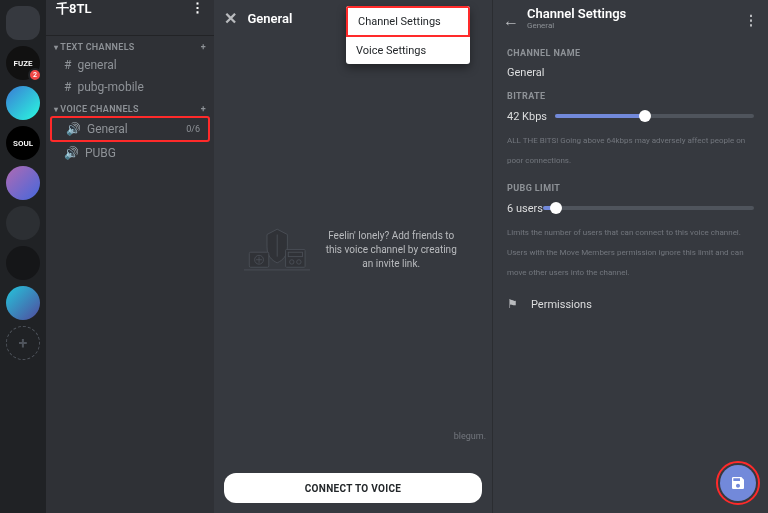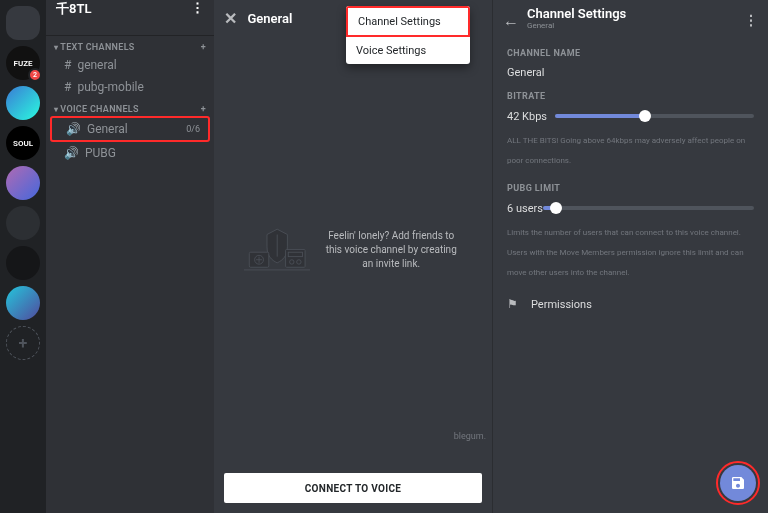--- a/index.html
+++ b/index.html
@@ -31,21 +31,21 @@
   
   .mid{width:278px;background:#36393f;display:flex;flex-direction:column;position:relative}
   .midtop{height:36px;display:flex;align-items:center;gap:10px;padding:0 10px;color:#fff;font-size:13px;font-weight:600}
   .close{font-size:16px;color:#b9bbbe}
   .popup{position:absolute;top:6px;left:132px;width:124px;background:#fff;border-radius:3px;overflow:hidden;box-shadow:0 4px 10px rgba(0,0,0,.4)}
   .popup .item{padding:7px 10px;font-size:11px;color:#23272a}
   .popup .item.hl{border:2px solid #ff2a2a}
   .illus{flex:1;display:flex;flex-direction:row;align-items:center;justify-content:center;padding:0 30px;gap:10px}
   .illus svg{opacity:.85}
   .illtxt{text-align:center;font-size:10px;color:#b9bbbe;line-height:14px}
-  .connect{margin:10px;height:30px;background:#fff;color:#23272a;display:flex;align-items:center;justify-content:center;font-size:10px;font-weight:700;letter-spacing:.3px;border-radius:2px}
+  .connect{margin:10px;height:30px;background:#fff;color:#23272a;display:flex;align-items:center;justify-content:center;font-size:10px;font-weight:700;letter-spacing:.3px;border-radius:12px}
   .bgmtxt{position:absolute;right:6px;bottom:72px;color:#72767d;font-size:9px}
 
   
   .set{flex:1;background:#36393f;display:flex;flex-direction:column;position:relative;border-left:1px solid #2b2d31}
   .sethead{height:40px;display:flex;align-items:center;gap:8px;padding:0 10px;color:#fff;font-size:13px;font-weight:600}
   .sethead .back{font-size:16px;color:#b9bbbe}
   .sethead .sub{display:block;font-size:8px;color:#8e9297;font-weight:400}
   .sethead .titlewrap{line-height:12px}
   .sethead .dots{margin-left:auto;color:#b9bbbe;font-size:14px}
   .setbody{padding:4px 14px;display:flex;flex-direction:column;gap:8px;overflow:hidden}

